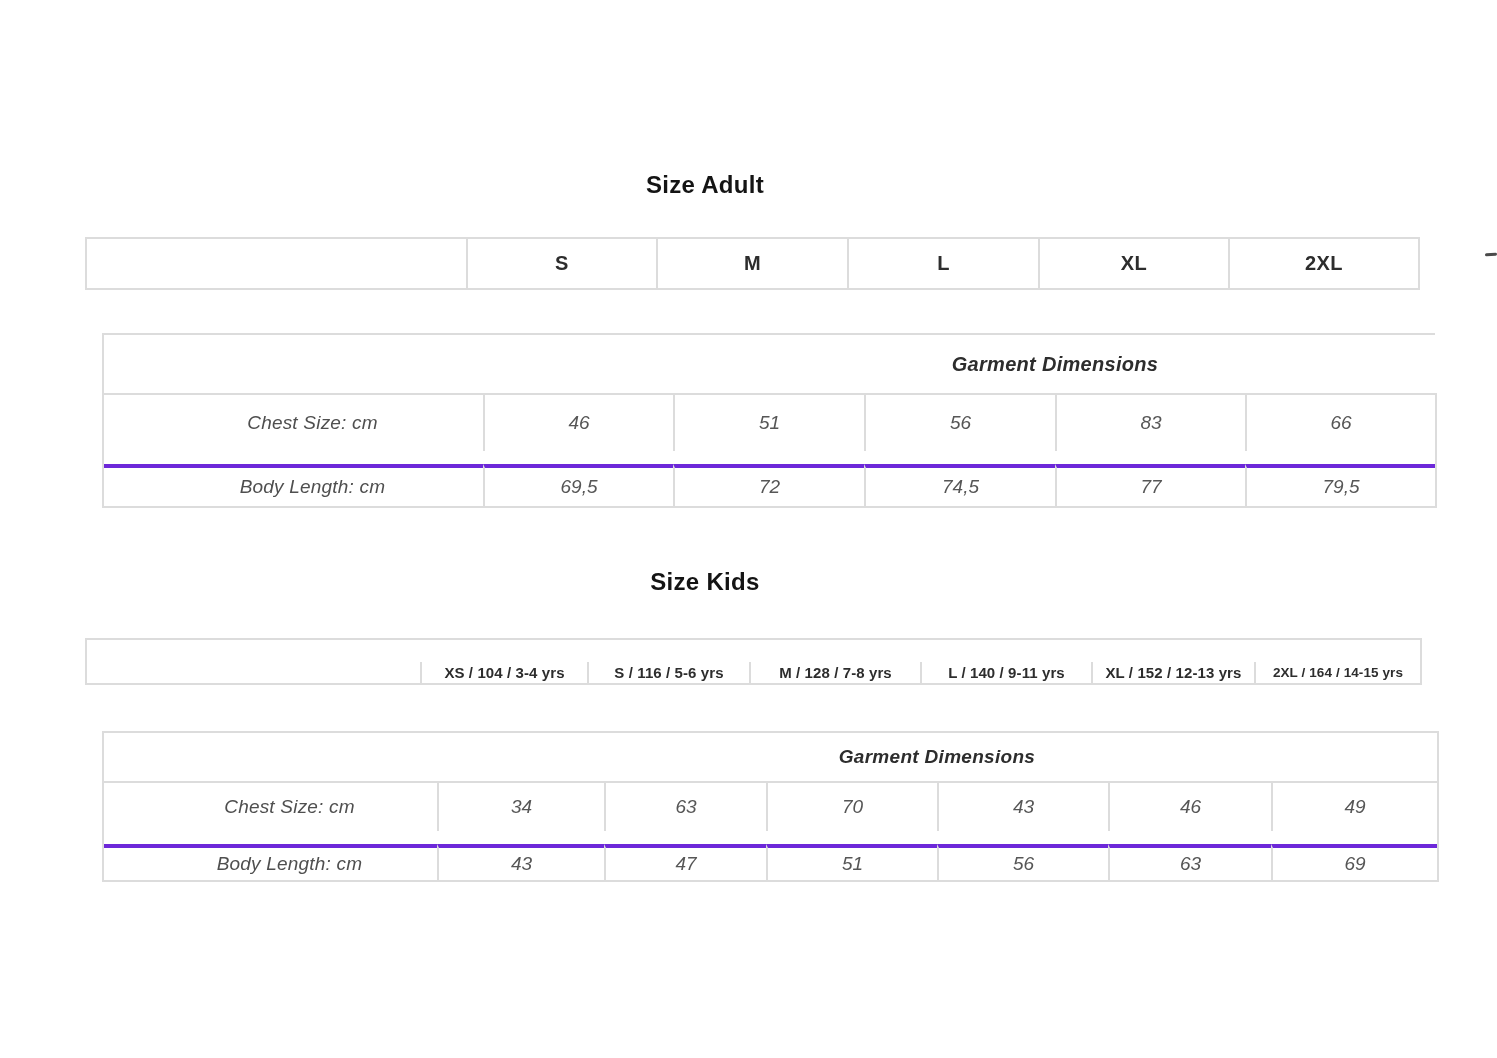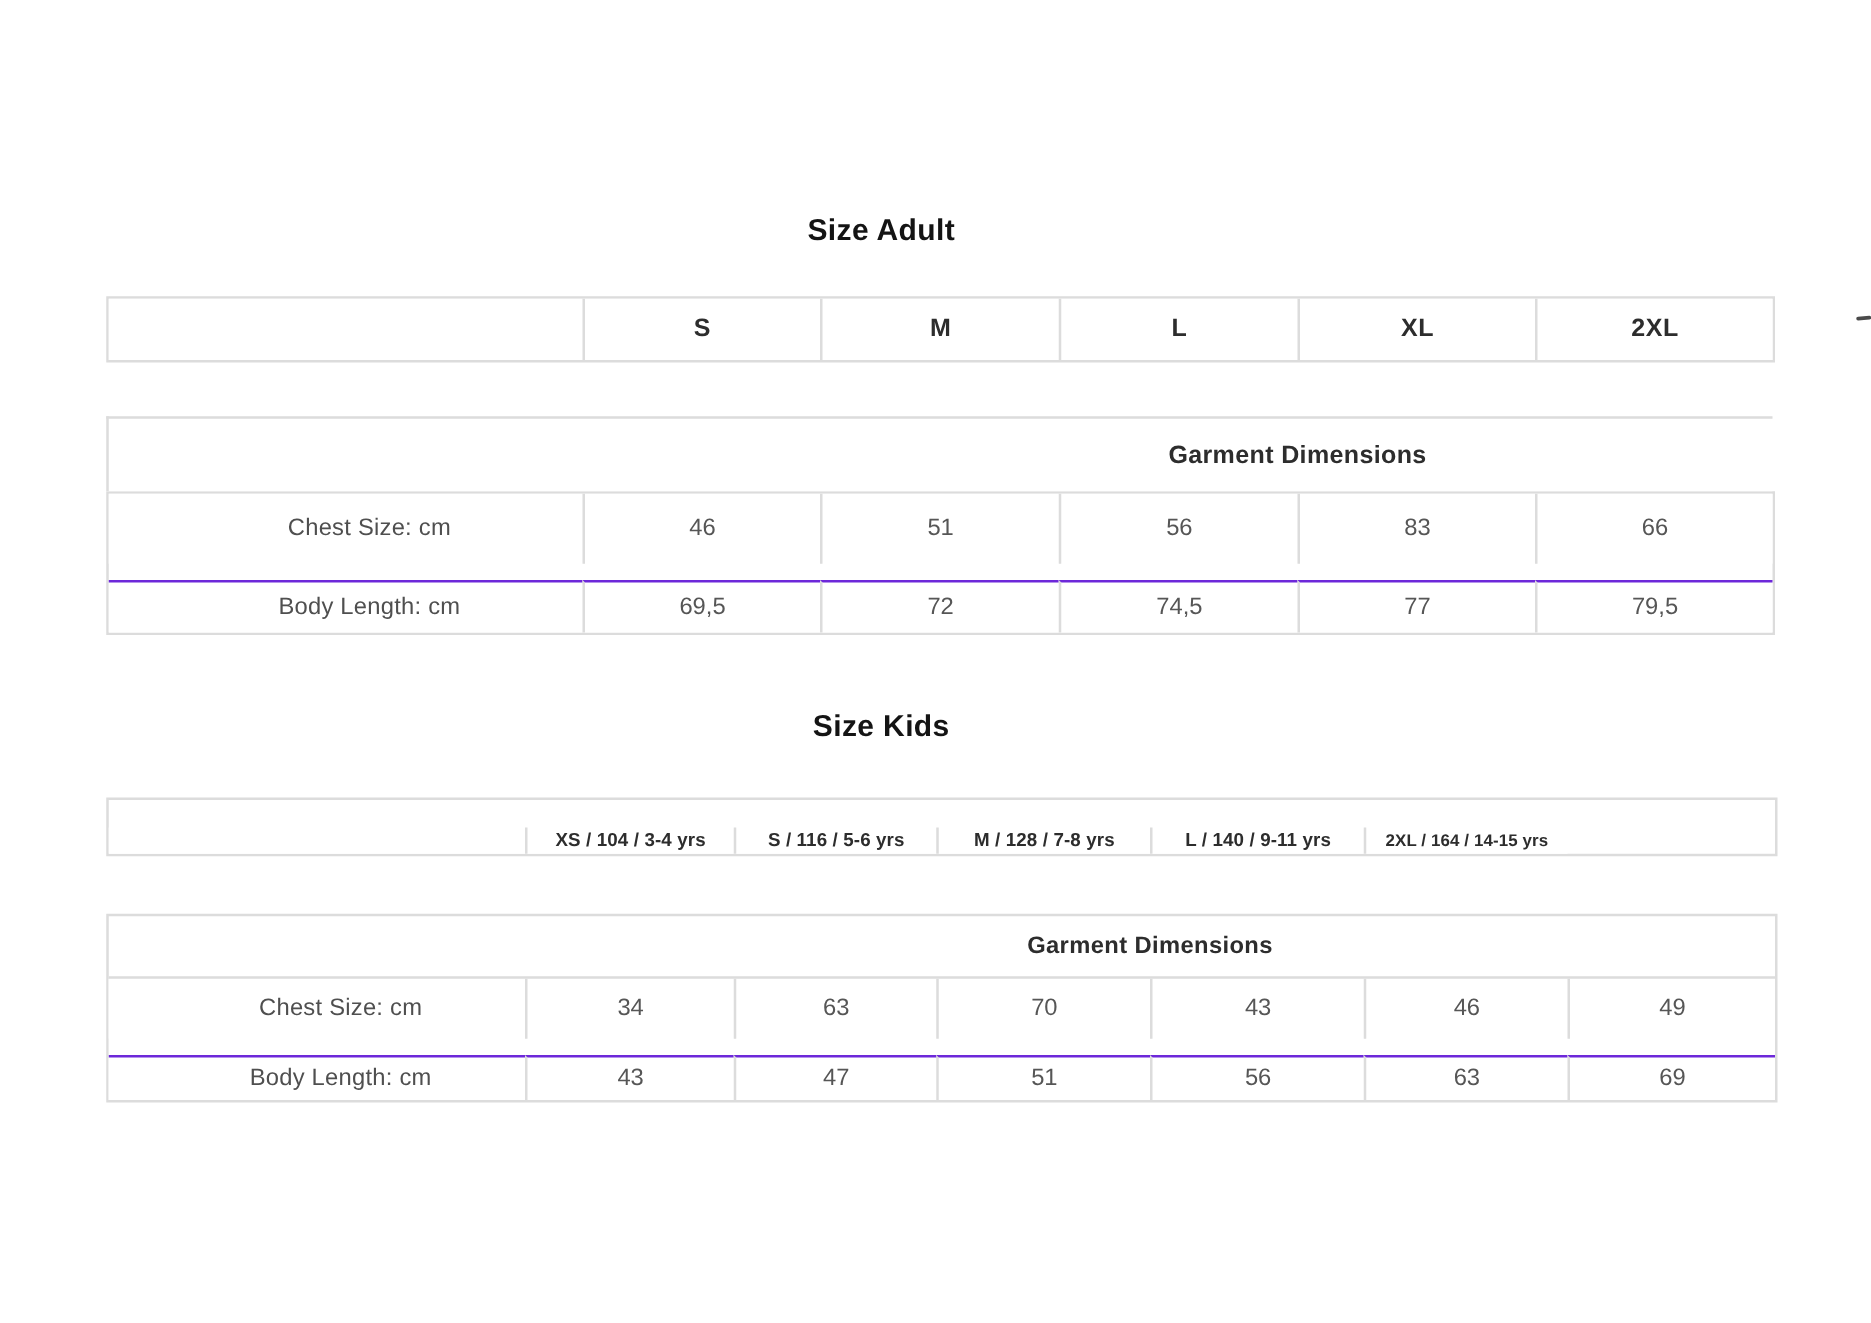--- a/index.html
+++ b/index.html
@@ -35,21 +35,21 @@
   #adult-strip .cell { font-size: 20px; letter-spacing: 0.5px; }
 
   #kids-strip {
     top: 638px; height: 43px;
     grid-template-columns: 333px 167px 162px 171px 171px 163px 166px;
   }
   #kids-strip .cell { font-size: 15px; letter-spacing: 0.1px; margin-top: 22px; }
   #kids-strip .cell.small { font-size: 13.5px; }
 
   
-  .dimsbox { position: absolute; left: 85px; width: max-content; }
+  .dimsbox { position: absolute; left: 102px; width: max-content; font-style: italic; }
 
   
   #adult-box { top: 333px; }
   #adult-box .garment-row {
     position: relative; width: 1331px; height: 58px;
     border-top: 2px solid #dcdcdc; border-left: 2px solid #dcdcdc;
     box-sizing: content-box; background: #ffffff;
   }
   #adult-box .garment-label {
     position: absolute; left: 569px; width: 764px; top: 0; height: 100%;
@@ -78,21 +78,21 @@
     grid-template-columns: 333px 167px 162px 171px 171px 163px 166px;
     grid-template-rows: 48px 49px;
   }
 
   .datagrid .dcell {
     display: flex; align-items: center; justify-content: center;
     box-sizing: border-box; border-left: 2px solid #dcdcdc;
     font-size: 19px; color: #565656; background: #ffffff;
   }
   .datagrid .dcell.col0 { border-left: none; padding-left: 38px; }
-  .datagrid .dcell.row1 { border-top: 2px solid #6d28d9; margin-top: 13px; }
+  .datagrid .dcell.row1 { border-top: 4px solid #6d28d9; margin-top: 13px; }
   .datagrid .row-label { font-size: 19px; color: #4f4f4f; letter-spacing: 0.2px; }
 
   
   .edge-dash {
     position: absolute; left: 1485px; top: 253px; width: 12px; height: 3px;
     background: #4a4a4a; border-radius: 2px; transform: rotate(-4deg);
   }
 </style>
 </head>
 <body>
@@ -133,20 +133,21 @@
   </div>
 
   <div class="section-title" id="kids-title">Size Kids</div>
 
   <div class="strip" id="kids-strip">
     <div class="cell"></div>
     <div class="cell">XS / 104 / 3-4 yrs</div>
     <div class="cell">S / 116 / 5-6 yrs</div>
     <div class="cell">M / 128 / 7-8 yrs</div>
     <div class="cell">L / 140 / 9-11 yrs</div>
+    <div class="cell">XL / 152 / 12-13 yrs</div>
     <div class="cell small">2XL / 164 / 14-15 yrs</div>
   </div>
 
   <div class="dimsbox" id="kids-box">
     <div class="garment-row">
       <div class="garment-label">Garment Dimensions</div>
     </div>
     <div class="datagrid">
       <div class="dcell col0 row-label">Chest Size: cm</div>
       <div class="dcell">34</div>

